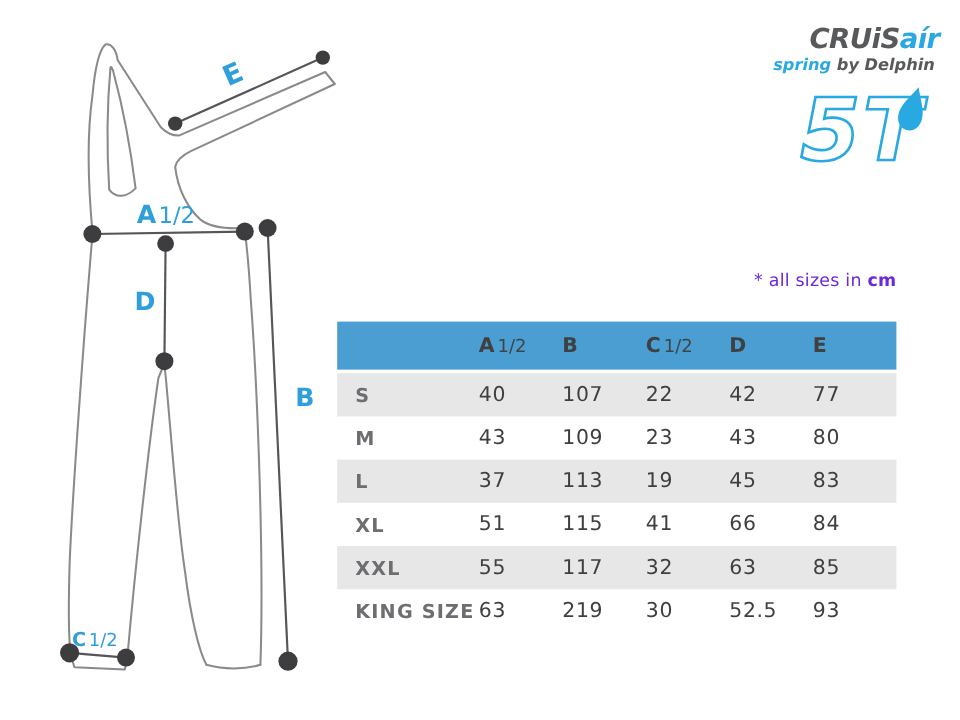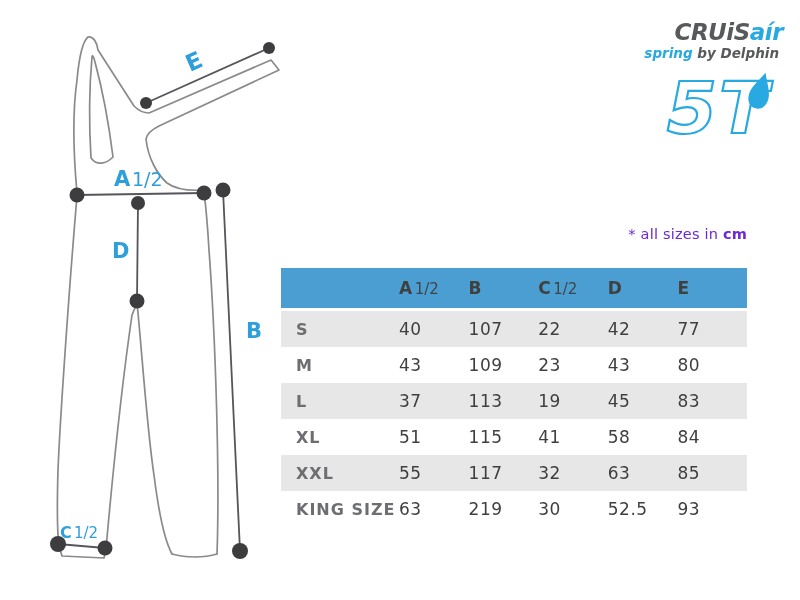--- a/index.html
+++ b/index.html
@@ -149,21 +149,21 @@
           <div class="tval">113</div>
           <div class="tval">19</div>
           <div class="tval">45</div>
           <div class="tval">83</div>
         </div>
         <div class="trow">
           <div class="tsize">XL</div>
           <div class="tval">51</div>
           <div class="tval">115</div>
           <div class="tval">41</div>
-          <div class="tval">58</div>
+          <div class="tval">66</div>
           <div class="tval">84</div>
         </div>
         <div class="trow alt">
           <div class="tsize">XXL</div>
           <div class="tval">55</div>
           <div class="tval">117</div>
           <div class="tval">32</div>
           <div class="tval">63</div>
           <div class="tval">85</div>
         </div>

